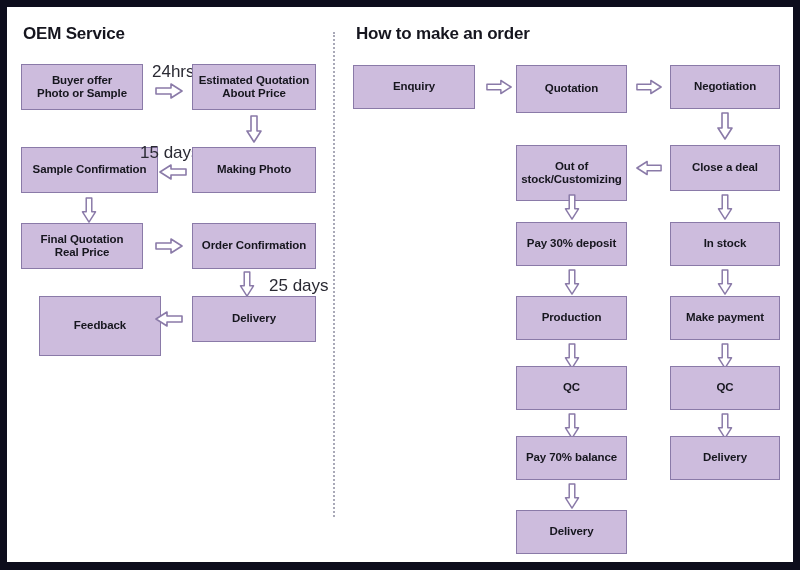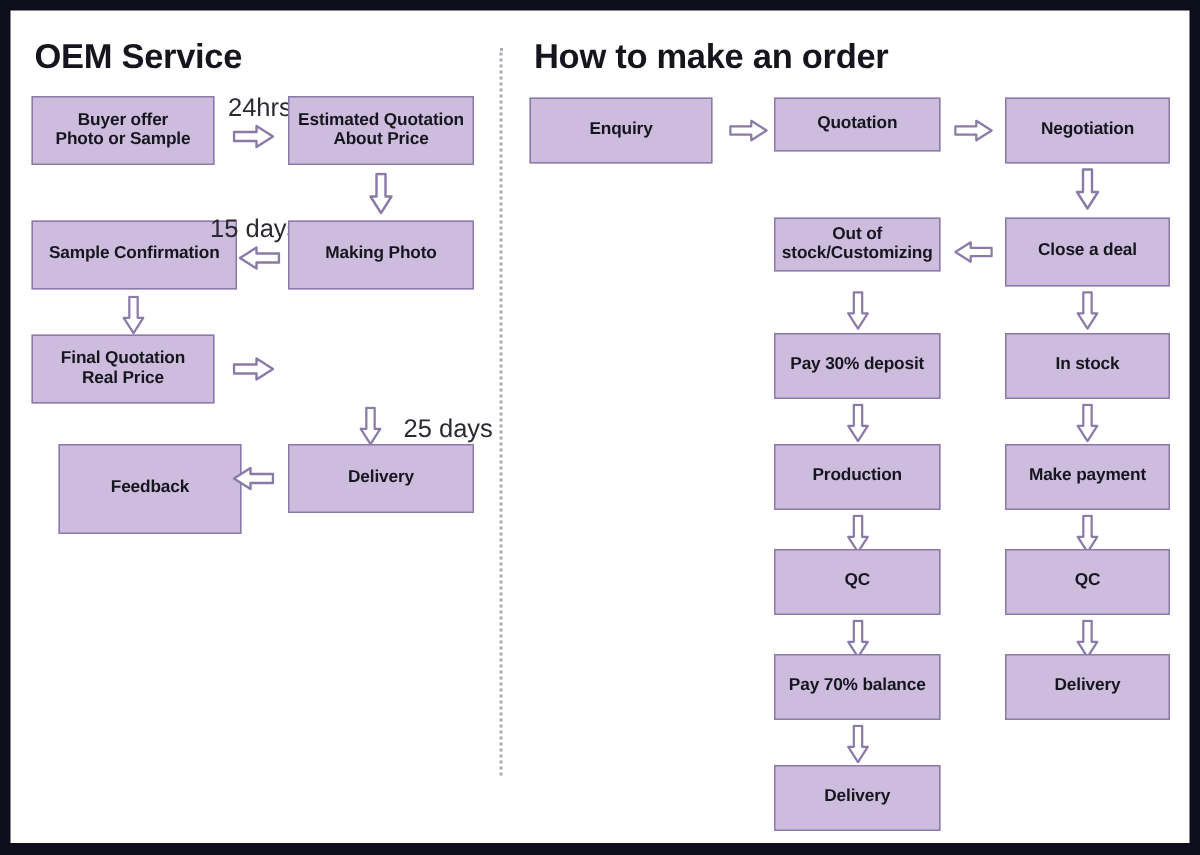--- a/index.html
+++ b/index.html
@@ -11,21 +11,21 @@
   }
   #canvas{
     position:absolute;
     left:7px; top:7px;
     width:786px; height:555px;
     background:#ffffff;
     overflow:hidden;
   }
   .heading{
     position:absolute;
-    font-size:23px;
+    font-size:17px;
     font-weight:bold;
     color:#15151e;
     letter-spacing:-0.2px;
     white-space:nowrap;
   }
   .divider{
     position:absolute;
     left:326px; top:25px;
     width:0; height:485px;
     border-left:2px dotted #a9a9b8;
@@ -119,20 +119,21 @@
     <span>Final Quotation</span>
     <span>Real Price</span>
   </div>
 
   <div class="arrow" style="left:148px;top:231px;">
     <svg width="28" height="16" viewBox="0 0 28 16">
       <path d="M1 5 H16 V1 L27 8 L16 15 V11 H1 Z" fill="#ffffff" stroke="#8a7aa8" stroke-width="1.6" stroke-linejoin="round"></path>
     </svg>
   </div>
 
+  <div class="node" style="left:185px;top:216px;width:124px;height:46px;">Order Confirmation</div>
 
   <div class="arrow" style="left:232px;top:264px;">
     <svg width="16" height="26" viewBox="0 0 16 28">
       <path d="M5 1 H11 V16 H15 L8 27 L1 16 H5 Z" fill="#ffffff" stroke="#8a7aa8" stroke-width="1.6" stroke-linejoin="round"></path>
     </svg>
   </div>
 
   <div class="timelbl" style="left:262px;top:269px;">25 days</div>
 
   <div class="node" style="left:32px;top:289px;width:122px;height:60px;">Feedback</div>
@@ -146,37 +147,37 @@
   <div class="node" style="left:185px;top:289px;width:124px;height:46px;">Delivery</div>
 
   <div class="node thin" style="left:346px;top:58px;width:122px;height:44px;">Enquiry</div>
 
   <div class="arrow" style="left:479px;top:72px;">
     <svg width="26" height="16" viewBox="0 0 28 16">
       <path d="M1 5 H16 V1 L27 8 L16 15 V11 H1 Z" fill="#ffffff" stroke="#8a7aa8" stroke-width="1.6" stroke-linejoin="round"></path>
     </svg>
   </div>
 
-  <div class="node thin" style="left:509px;top:58px;width:111px;height:36px;">Quotation</div>
+  <div class="node thin" style="left:509px;top:58px;width:111px;height:48px;">Quotation</div>
 
   <div class="arrow" style="left:629px;top:72px;">
     <svg width="26" height="16" viewBox="0 0 28 16">
       <path d="M1 5 H16 V1 L27 8 L16 15 V11 H1 Z" fill="#ffffff" stroke="#8a7aa8" stroke-width="1.6" stroke-linejoin="round"></path>
     </svg>
   </div>
 
   <div class="node thin" style="left:663px;top:58px;width:110px;height:44px;">Negotiation</div>
 
   <div class="arrow" style="left:710px;top:105px;">
     <svg width="16" height="28" viewBox="0 0 16 28">
       <path d="M5 1 H11 V16 H15 L8 27 L1 16 H5 Z" fill="#ffffff" stroke="#8a7aa8" stroke-width="1.6" stroke-linejoin="round"></path>
     </svg>
   </div>
 
-  <div class="node thin" style="left:509px;top:138px;width:111px;height:36px;flex-direction:column;">
+  <div class="node thin" style="left:509px;top:138px;width:111px;height:56px;flex-direction:column;">
     <span>Out of</span>
     <span>stock/Customizing</span>
   </div>
 
   <div class="arrow" style="left:629px;top:153px;">
     <svg width="26" height="16" viewBox="0 0 28 16">
       <path d="M27 5 H12 V1 L1 8 L12 15 V11 H27 Z" fill="#ffffff" stroke="#8a7aa8" stroke-width="1.6" stroke-linejoin="round"></path>
     </svg>
   </div>
 

